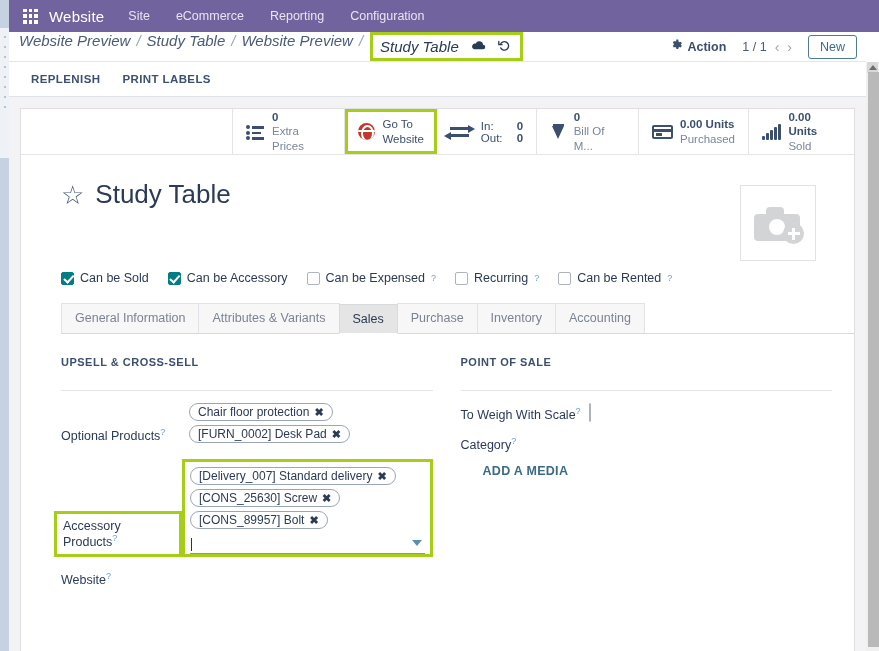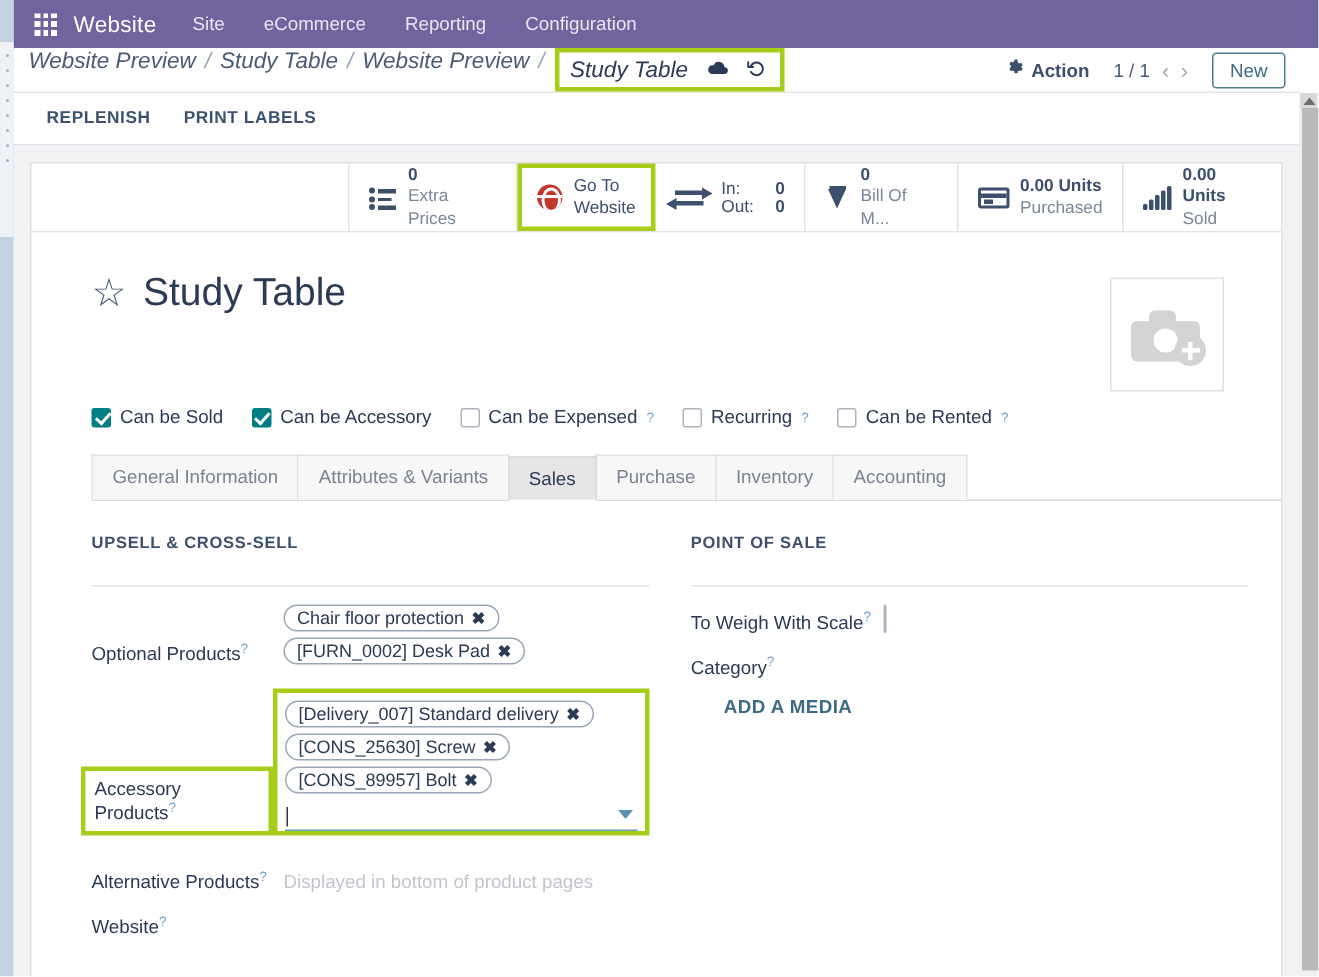--- a/index.html
+++ b/index.html
@@ -543,28 +543,20 @@
                 <span class="x">✖</span>
               </span>
             </div>
             <div class="tagline-in">
               <span class="caret"></span>
               <span class="dropcaret"></span>
             </div>
           </div>
         </div>
 
-        <div class="frow" style="margin-top:20px">
-          <div class="fname">
-            <span>Alternative Products</span><span class="q">?</span>
-          </div>
-          <div class="fval">
-            <div class="placeholder">Displayed in bottom of product pages</div>
-          </div>
-        </div>
 
 
         <div class="frow" style="margin-bottom:18px">
           <div class="fname">
             <span>Website</span><span class="q">?</span>
           </div>
           <div class="fval"></div>
         </div>
 
       </div>

